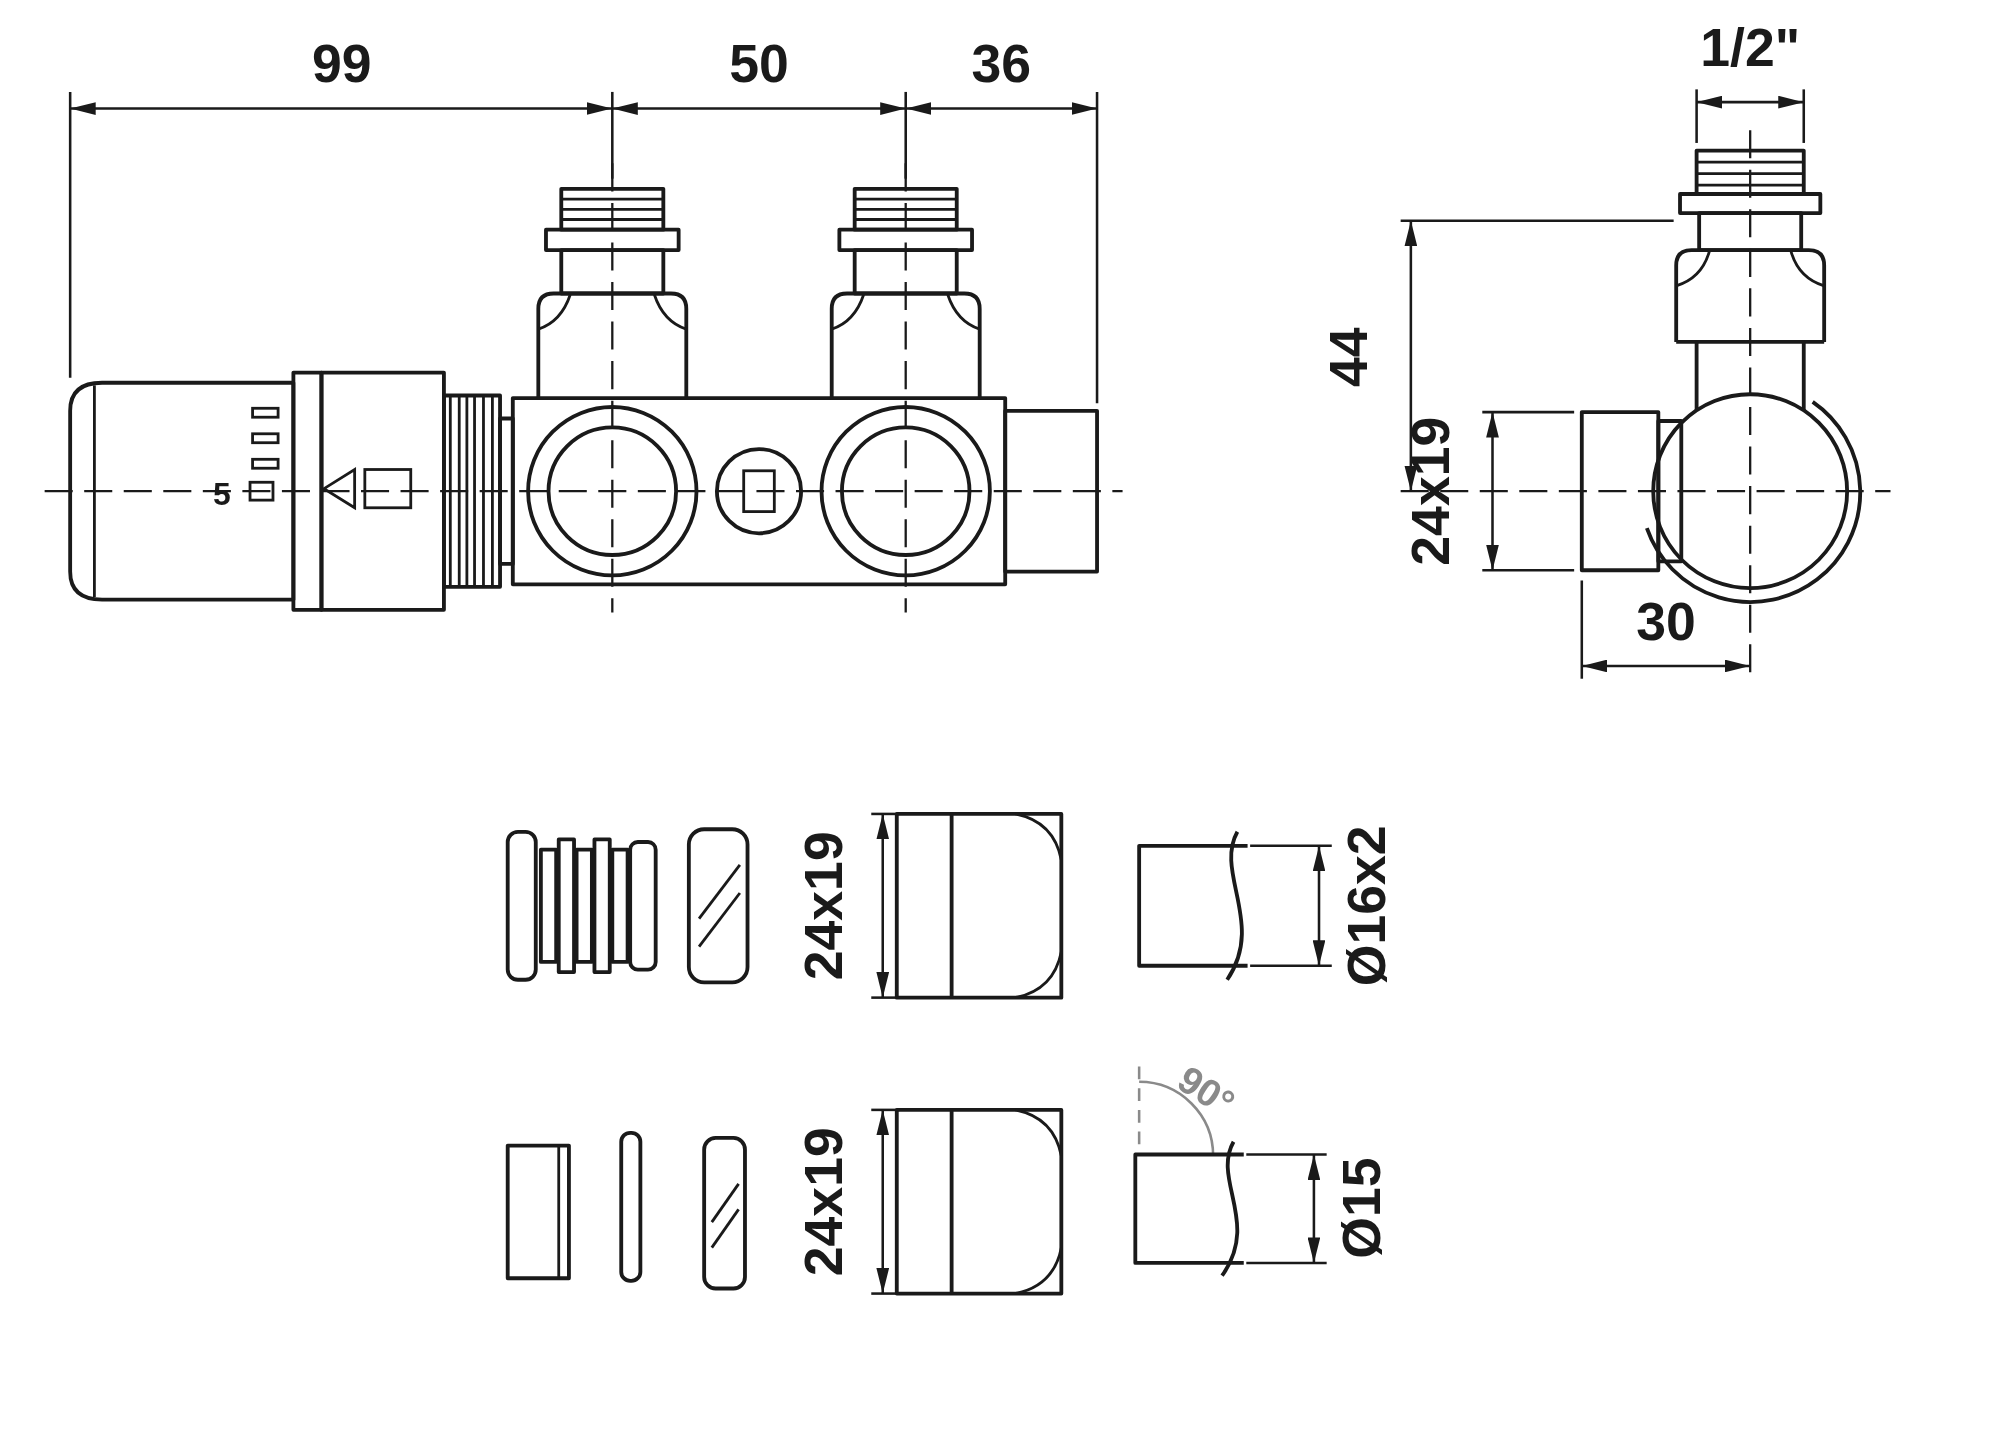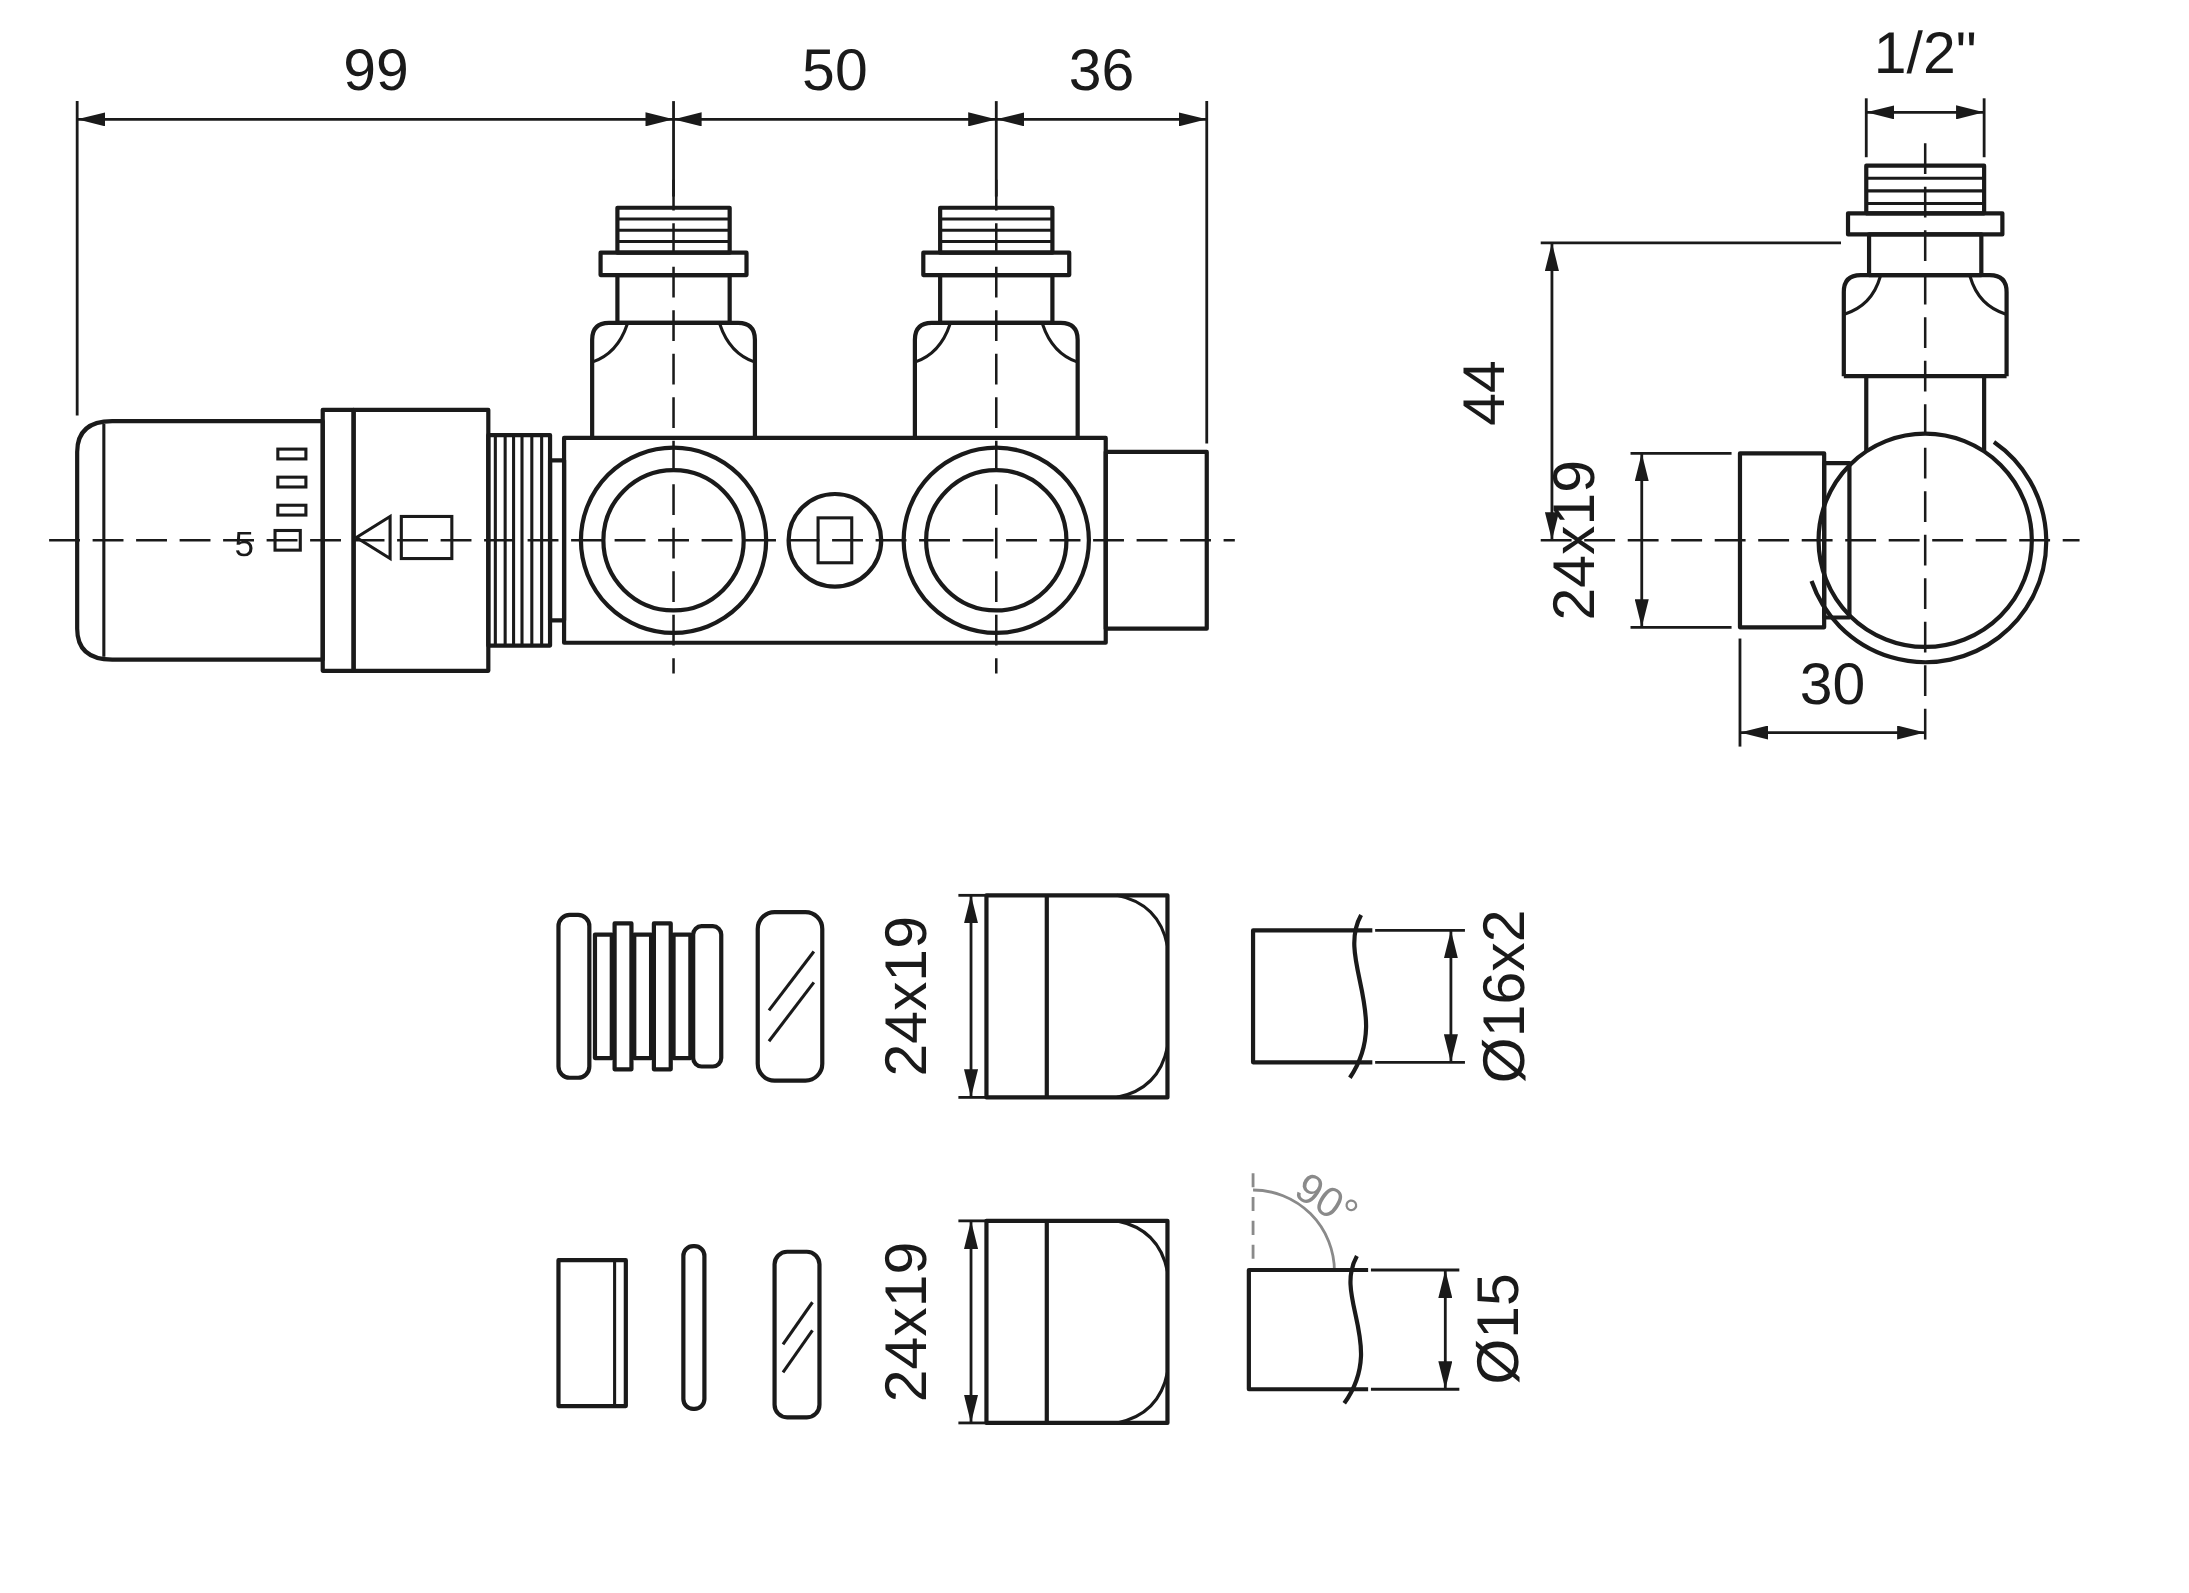--- a/index.html
+++ b/index.html
@@ -1,16 +1,16 @@
 <!DOCTYPE html>
 <html style="--line: #1a1a1a; --annotation: #8a8a8a; --background: #ffffff;"><head>
 <meta charset="utf-8">
 <style>
   html,body{margin:0;padding:0;background:#fff;}
-  .canvas{width:1990px;height:1448px;background:var(--background,#ffffff);overflow:hidden;}
+  .canvas{width:1990px;height:1448px;background:var(--background,#ffffff);overflow:hidden;font-weight:bold;}
   svg{display:block;}
   .ol{fill:none;stroke:var(--line,#1a1a1a);stroke-width:3;stroke-linejoin:round;}
   .in{fill:none;stroke:var(--line,#1a1a1a);stroke-width:2.2;}
   .dim{fill:none;stroke:var(--line,#1a1a1a);stroke-width:2;}
   .cl{fill:none;stroke:var(--line,#1a1a1a);stroke-width:1.8;stroke-dasharray:22 9;}
   .ann{stroke:var(--annotation,#8a8a8a);}
   .lbl{font-family:"Liberation Sans","DejaVu Sans",sans-serif;font-size:42px;fill:var(--line,#1a1a1a);}
   .lbl-s{font-size:25px;}
   .lbl-a{font-size:30px;fill:var(--annotation,#8a8a8a);}
 </style>

